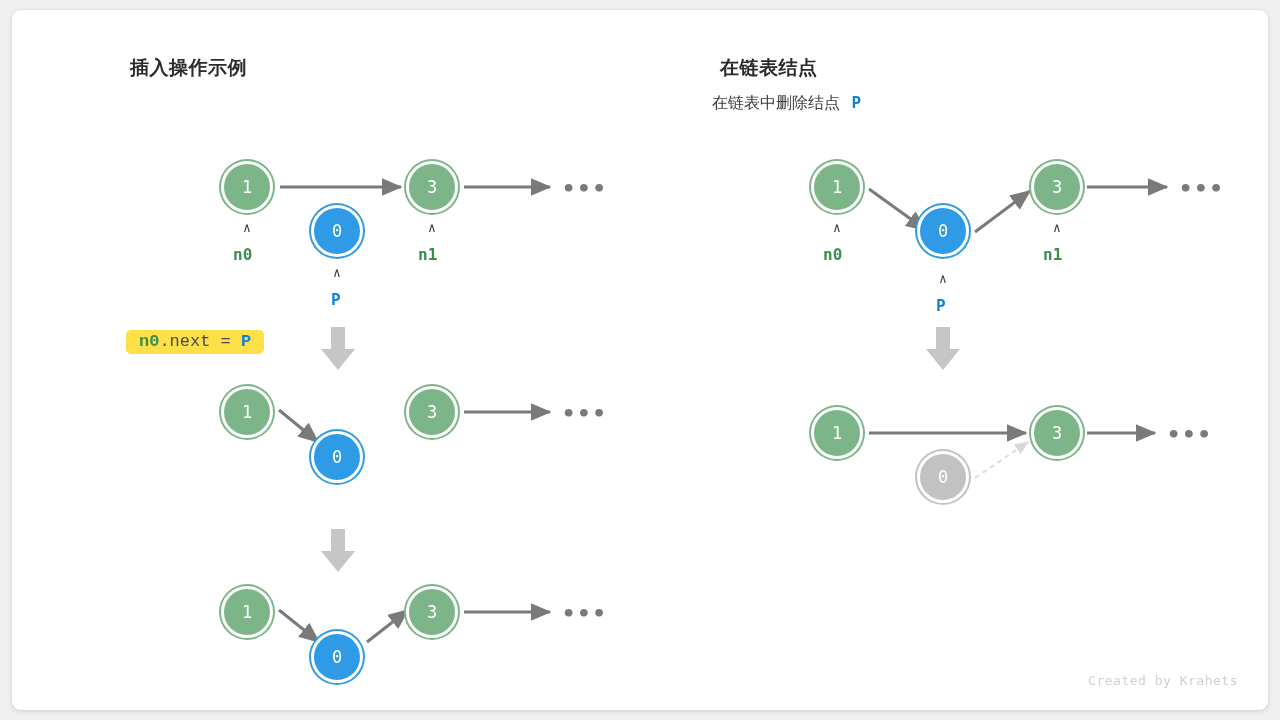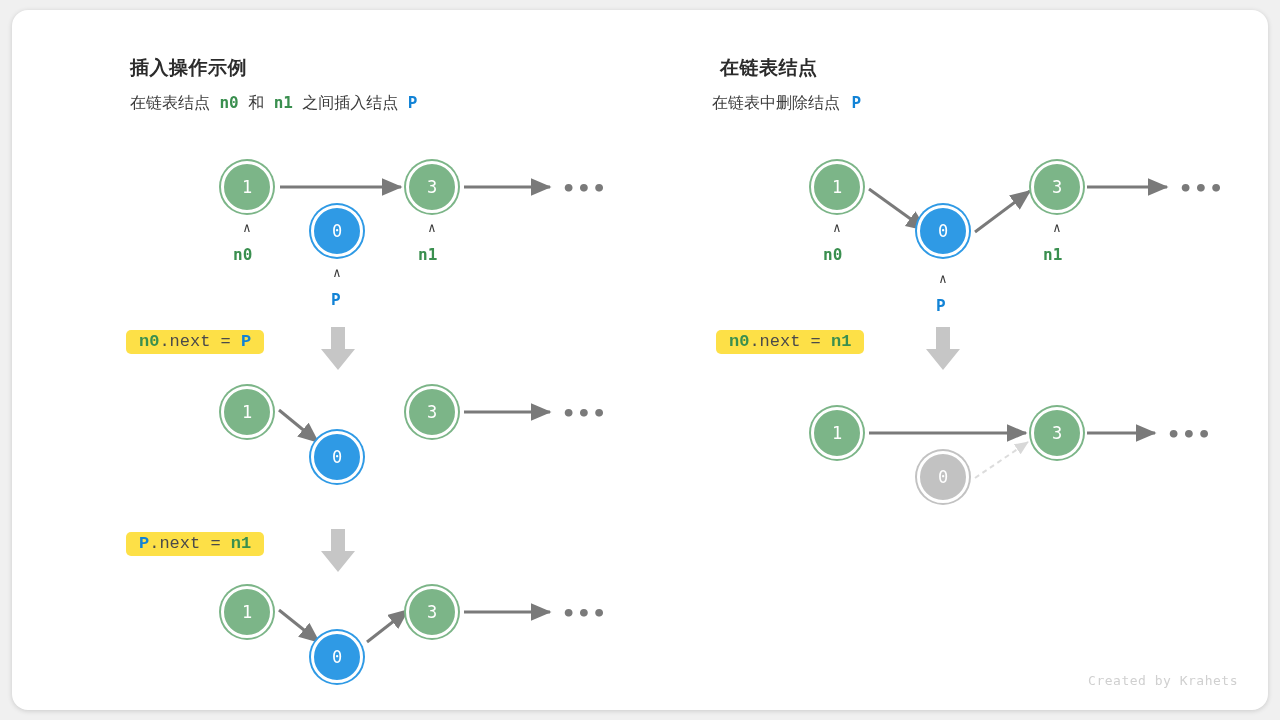--- a/index.html
+++ b/index.html
@@ -7,21 +7,21 @@
     width:1280px;height:720px;
     background:#f0f0f0;
     font-family:"Liberation Sans", sans-serif;
     overflow:hidden;
   }
   .card{
     position:absolute;
     left:12px;top:10px;
     width:1256px;height:700px;
     background:#ffffff;
-    border-radius:16px;
+    border-radius:9px;
     box-shadow:0 1px 5px rgba(0,0,0,0.16);
     overflow:hidden;
   }
   .panel{position:absolute;top:0;height:700px;}
   .panel-left{left:0;width:640px;}
   .panel-right{left:590px;width:666px;}
 
   .panel-title{
     position:absolute;
     font-size:19px;font-weight:bold;color:#2b2b2b;
@@ -111,28 +111,20 @@
 </style>
 </head>
 <body>
 
 <div class="card">
 
   <div class="panel panel-left">
 
     <div class="panel-title" style="left:118px;top:45px;">插入操作示例</div>
 
-    <div class="panel-sub" style="left:118px;top:83px;">
-      <span>在链表结点</span>
-      <span class="mono green" style="margin:0 5px;">n0</span>
-      <span>和</span>
-      <span class="mono green" style="margin:0 5px;">n1</span>
-      <span>之间插入结点</span>
-      <span class="mono blue" style="margin-left:5px;">P</span>
-    </div>
 
     <div class="stage" style="left:0;top:0;">
       <svg class="wire" width="640" height="720">
         <defs>
           <marker id="ah" markerWidth="8" markerHeight="8" refX="6.5" refY="3" orient="auto">
             <path d="M0,0 L7,3 L0,6 z" fill="#7a7a7a"></path>
           </marker>
           <marker id="ah-light" markerWidth="8" markerHeight="8" refX="6.5" refY="3" orient="auto">
             <path d="M0,0 L7,3 L0,6 z" fill="#d8d8d8"></path>
           </marker>
@@ -170,23 +162,20 @@
         <line x1="452" y1="402" x2="538" y2="402" stroke="#7a7a7a" stroke-width="3" marker-end="url(#ah)"></line>
       </svg>
 
       <div class="node node-green" style="left:209px;top:376px;">1</div>
       <div class="node node-blue" style="left:299px;top:421px;">0</div>
       <div class="node node-green" style="left:394px;top:376px;">3</div>
 
       <div class="ellipsis" style="left:550px;top:393px;">•••</div>
     </div>
 
-    <div class="code-chip" style="left:114px;top:522px;">
-      <span class="blue">P</span><span class="gray-op">.next = </span><span class="green">n1</span>
-    </div>
     <svg class="downarrow" style="left:306px;top:517px;" width="40" height="48" viewBox="0 0 40 48">
       <path d="M13,2 L27,2 L27,24 L37,24 L20,45 L3,24 L13,24 Z" fill="#c6c6c6"></path>
     </svg>
 
     <div class="stage" style="left:0;top:0;">
       <svg class="wire" width="640" height="720">
         <line x1="267" y1="600" x2="307" y2="632" stroke="#7a7a7a" stroke-width="3" marker-end="url(#ah)"></line>
         <line x1="355" y1="632" x2="396" y2="600" stroke="#7a7a7a" stroke-width="3" marker-end="url(#ah)"></line>
         <line x1="452" y1="602" x2="538" y2="602" stroke="#7a7a7a" stroke-width="3" marker-end="url(#ah)"></line>
       </svg>
@@ -224,23 +213,20 @@
       <div class="caret" style="left:231px;top:211px;">∧</div>
       <div class="varlabel green" style="left:221px;top:237px;">n0</div>
 
       <div class="caret" style="left:337px;top:262px;">∧</div>
       <div class="varlabel blue" style="left:334px;top:288px;">P</div>
 
       <div class="caret" style="left:451px;top:211px;">∧</div>
       <div class="varlabel green" style="left:441px;top:237px;">n1</div>
     </div>
 
-    <div class="code-chip" style="left:114px;top:320px;">
-      <span class="green">n0</span><span class="gray-op">.next = </span><span class="green">n1</span>
-    </div>
     <svg class="downarrow" style="left:321px;top:315px;" width="40" height="48" viewBox="0 0 40 48">
       <path d="M13,2 L27,2 L27,24 L37,24 L20,45 L3,24 L13,24 Z" fill="#c6c6c6"></path>
     </svg>
 
     <div class="stage" style="left:0;top:0;">
       <svg class="wire" width="666" height="720">
         <line x1="267" y1="423" x2="424" y2="423" stroke="#7a7a7a" stroke-width="3" marker-end="url(#ah)"></line>
         <line x1="485" y1="423" x2="553" y2="423" stroke="#7a7a7a" stroke-width="3" marker-end="url(#ah)"></line>
         <line x1="373" y1="468" x2="426" y2="432" stroke="#dcdcdc" stroke-width="2" stroke-dasharray="5,4" marker-end="url(#ah-light)"></line>
       </svg>

